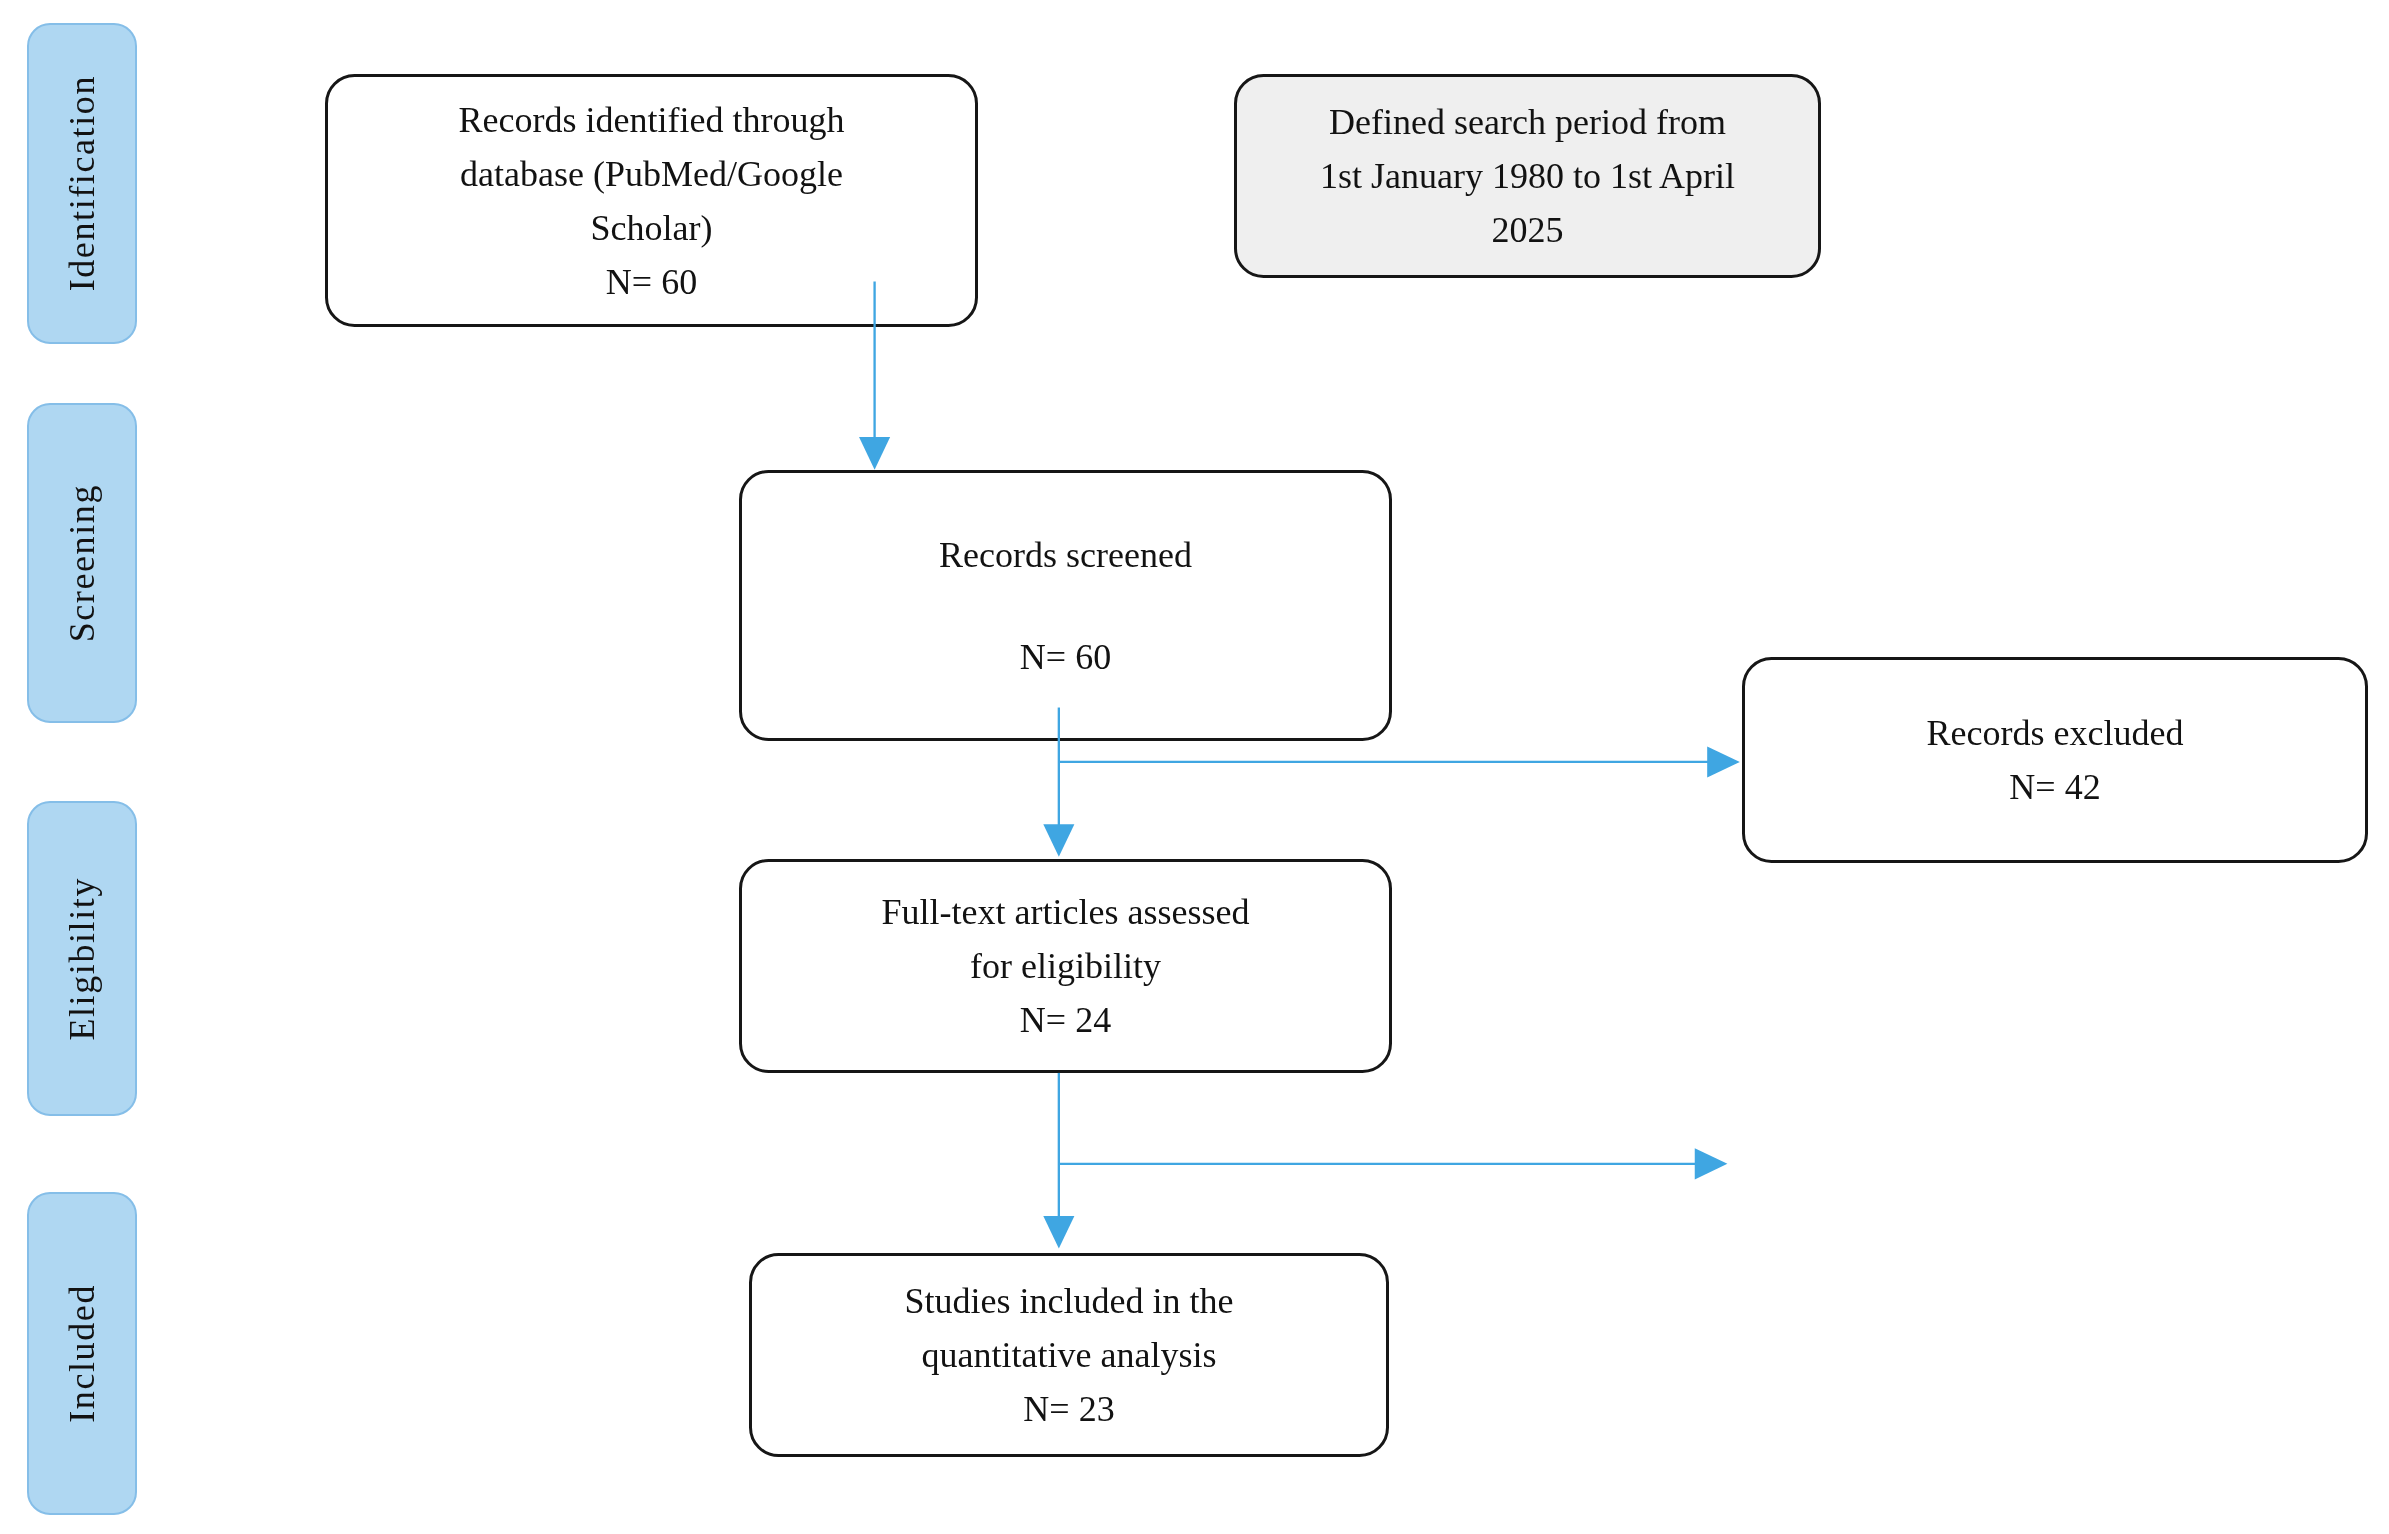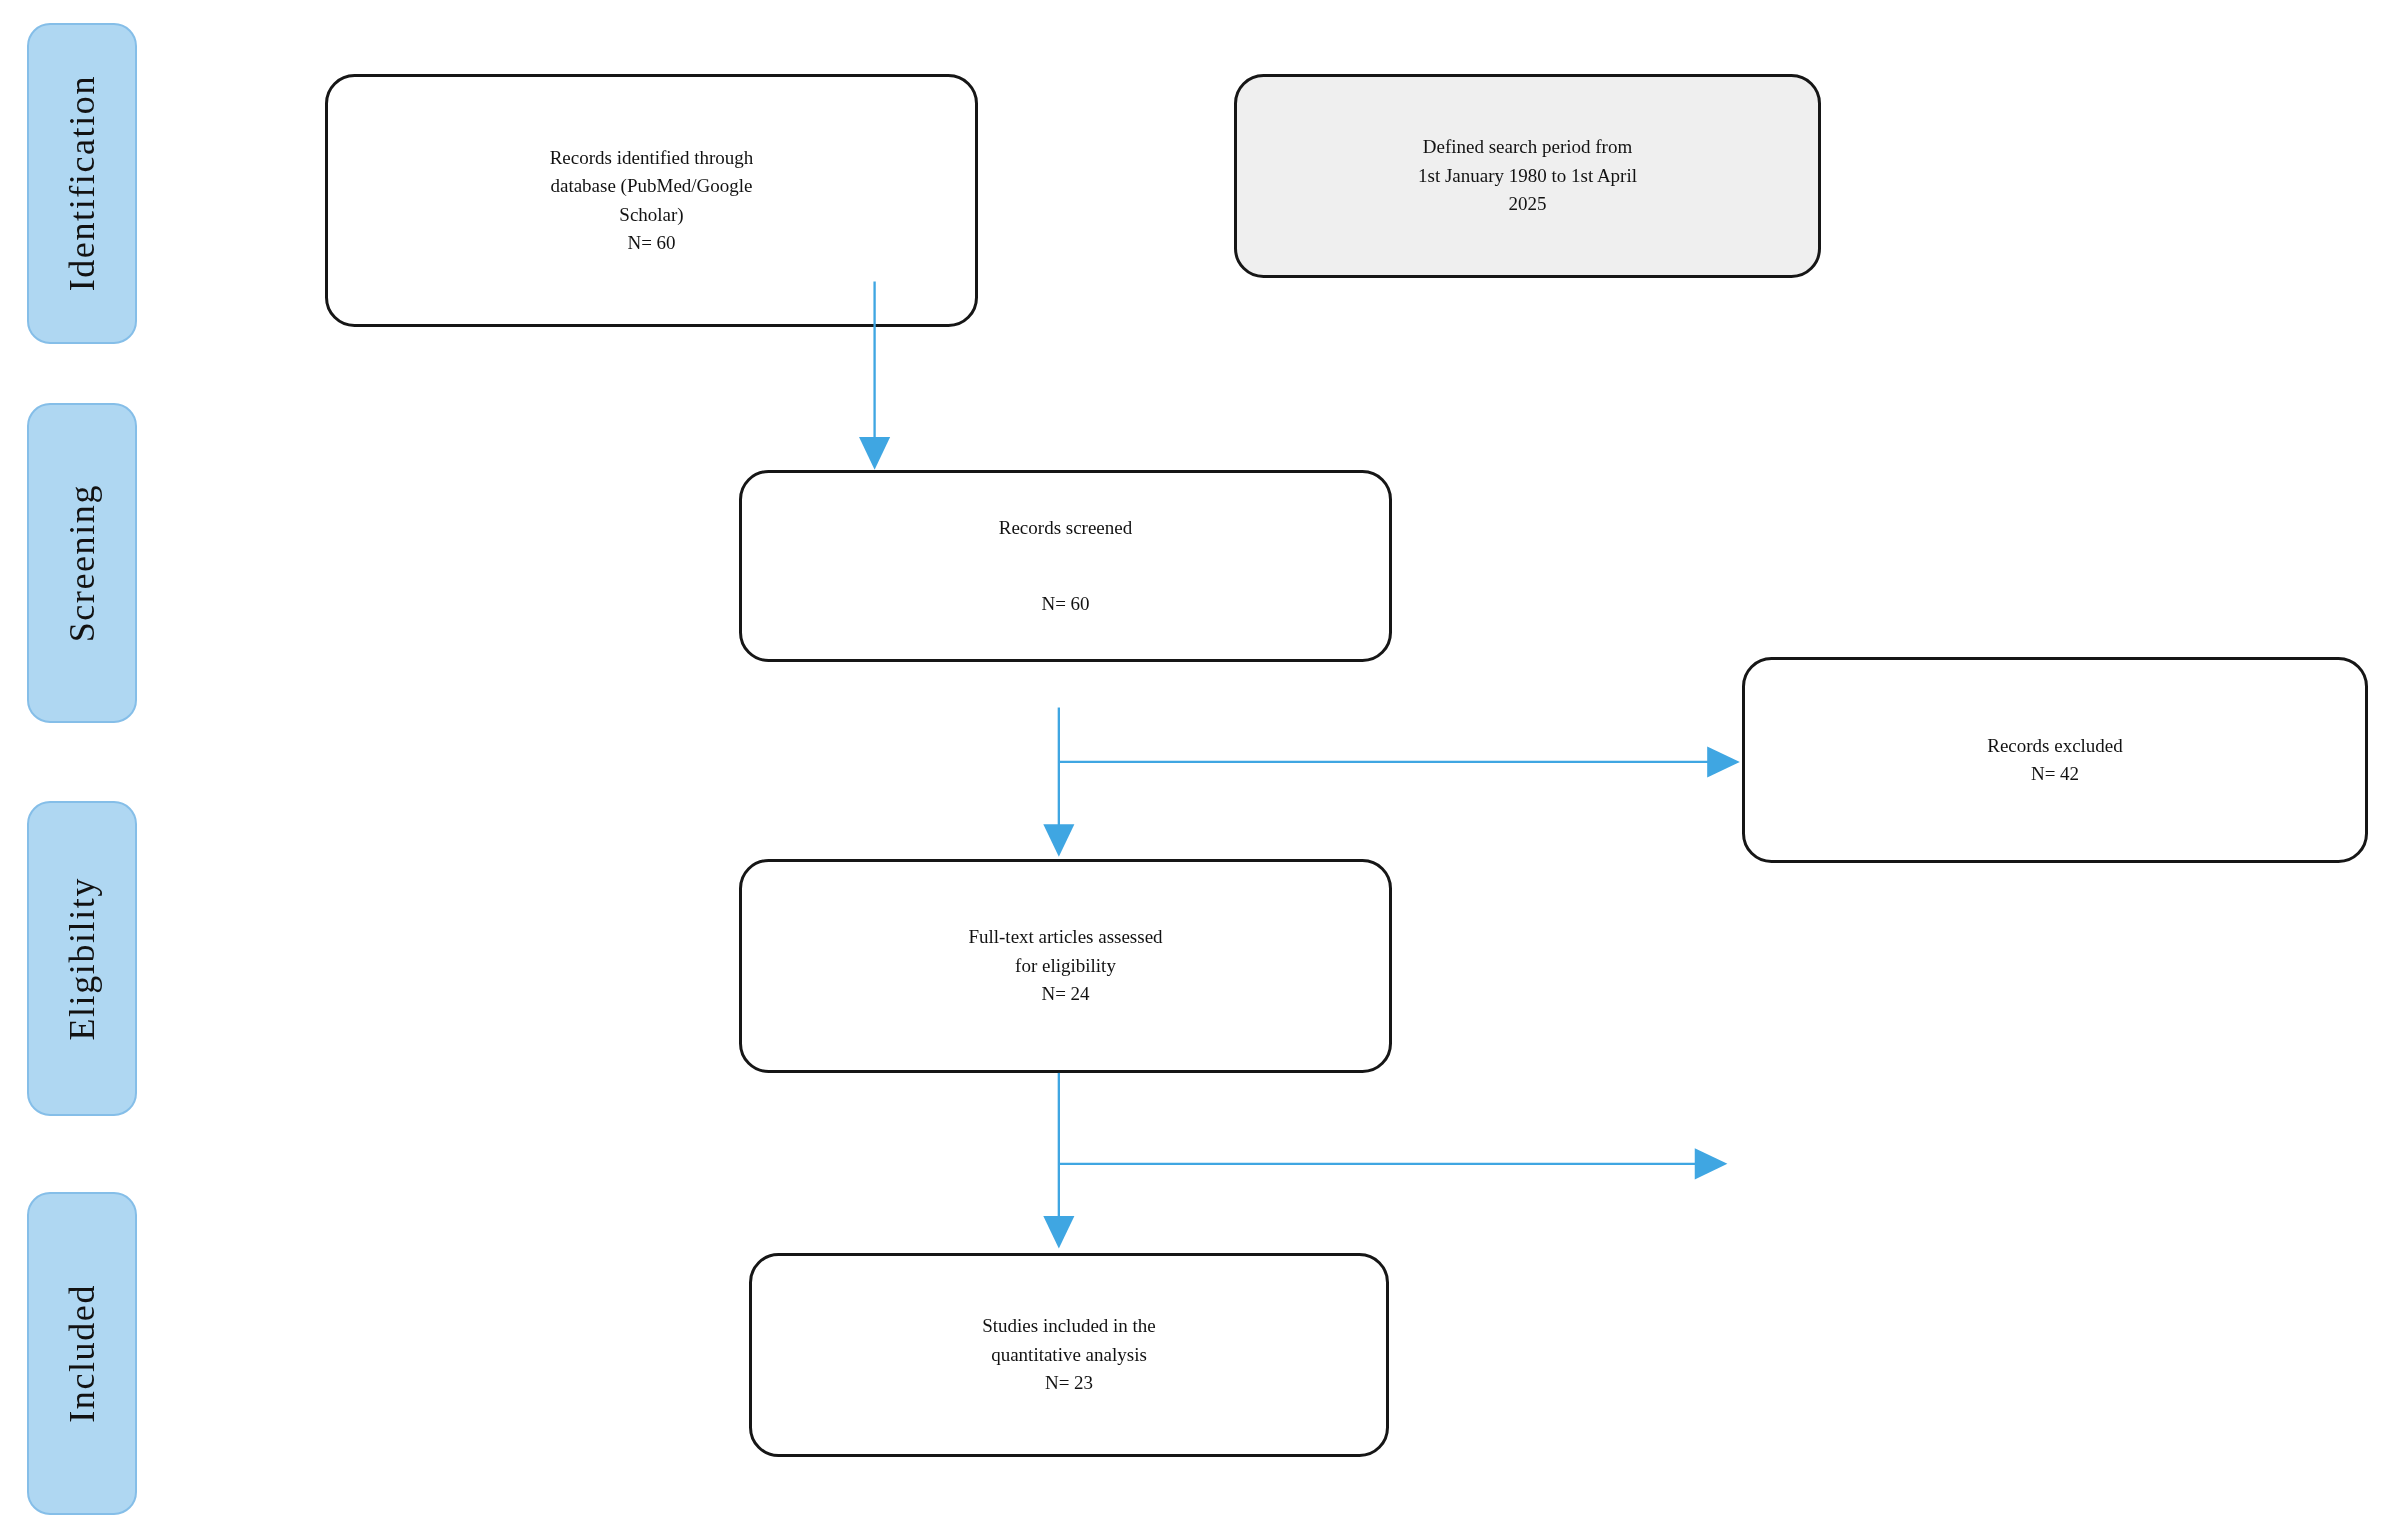--- a/index.html
+++ b/index.html
@@ -21,24 +21,24 @@
   #stage-screening{top:403px;height:320px;}
   #stage-eligibility{top:801px;height:315px;}
   #stage-included{top:1192px;height:323px;}
 
   
   .node{
     position:absolute;background:#ffffff;border:3.1px solid #161616;border-radius:29.5px;
     display:flex;flex-direction:column;align-items:center;justify-content:center;
     text-align:center;box-sizing:border-box;padding:7.8px 18.7px;
   }
-  .node .box-label,.node .box-count{white-space:pre-line;font-size:19px;line-height:1.5;color:#121212;}
+  .node .box-label,.node .box-count{white-space:pre-line;font-size:36px;line-height:1.5;color:#121212;}
   #node-identified{left:325px;top:74px;width:653px;height:253px;}
   #node-search-period{left:1234px;top:74px;width:587px;height:204px;background:#EFEFEF;}
-  #node-screened{left:739px;top:470px;width:653px;height:192px;gap:48px;}
+  #node-screened{left:739px;top:470px;width:653px;height:271px;gap:48px;}
   #node-records-excluded{left:1742px;top:657px;width:626px;height:206px;}
   #node-assessed{left:739px;top:859px;width:653px;height:214px;}
   #node-fulltext-excluded{left:1730px;top:1065px;width:638px;height:194px;}
   #node-included-studies{left:749px;top:1253px;width:640px;height:204px;}
 
   
   #arrow-layer{position:absolute;left:0;top:0;z-index:6;pointer-events:none;}
   .flow-line{stroke:#3FA6E2;stroke-width:3px;fill:none;}
   .flow-head{fill:#3FA6E2;stroke:none;}
 </style>

